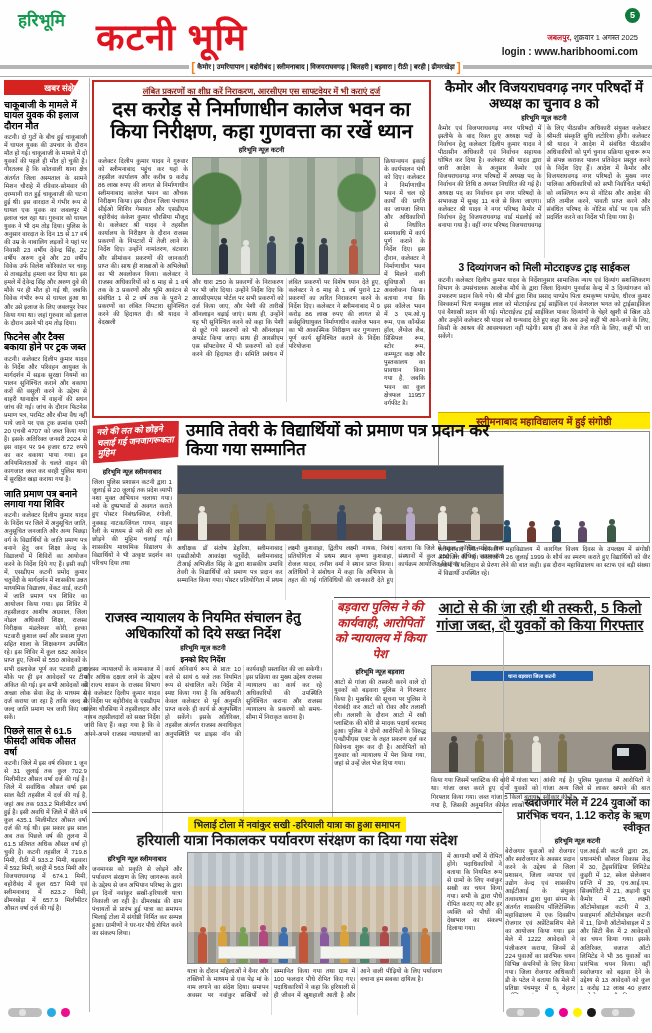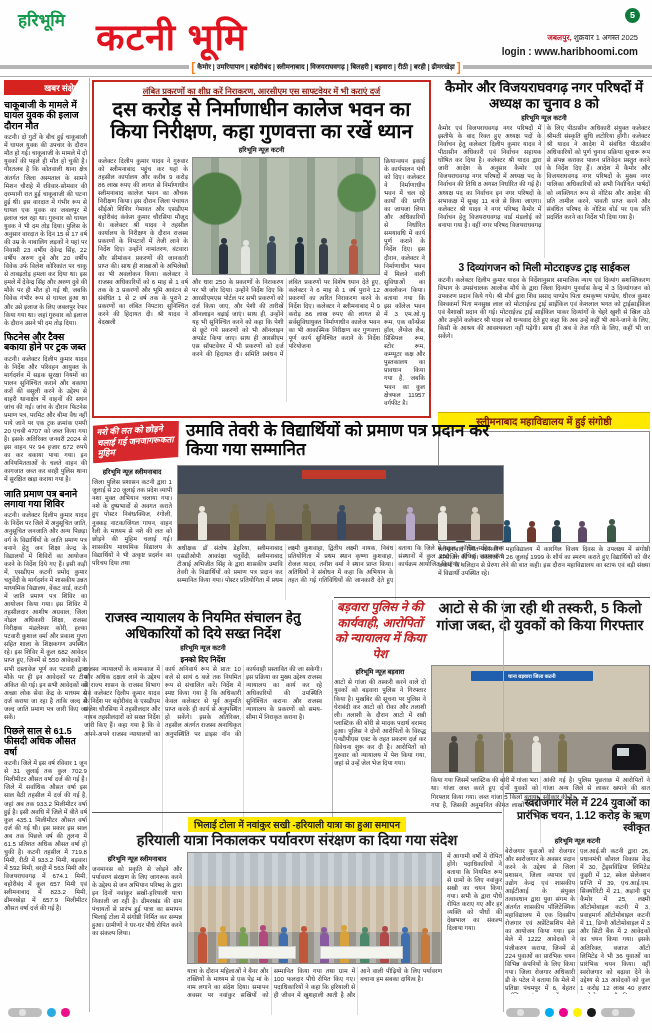--- a/index.html
+++ b/index.html
@@ -205,21 +205,21 @@
     <div class="byline">हरिभूमि न्यूज़ कटनी</div>
     <div class="subhead" style="text-align:center;">इनको दिए निर्देश</div>
     <div class="art-body cols3" style="height:168px;">राजस्व न्यायालयों के कामकाज में और अधिक दक्षता लाने के उद्देश्य से राज्य शासन के राजस्व विभाग एवं कलेक्टर दिलीप कुमार यादव के निर्देश पर बहोरीबंद के एसडीएम संजेश चौरसिया ने तहसीलदार और नायब तहसीलदारों को सख्त निर्देश जारी किए हैं। कहा गया है कि वे अपने-अपने राजस्व न्यायालयों का कार्य अनिवार्य रूप से प्रातः 10 बजे से सायं 6 बजे तक नियमित रूप से संचालित करें। निर्देश में स्पष्ट किया गया है कि अधिकारी केवल कलेक्टर से पूर्व अनुमति प्राप्त करके ही कार्य से अनुपस्थित हो सकेंगे। इसके अतिरिक्त, तहसील अंतर्गत राजस्व अनाधिकृत अनुपस्थिति पर डाइस नॉन की कार्यवाही प्रस्तावित की जा सकेगी। इस प्रक्रिया का मुख्य उद्देश्य राजस्व न्यायालय का कार्य कर रहे अधिकारियों की उपस्थिति सुनिश्चित कराना और राजस्व न्यायालय के प्रकरणों को समय-सीमा में निराकृत कराना है।</div>
   </div>
   <div class="vr" style="left:332px;top:600px;height:243px;"></div>
   <div class="hrdark" style="left:334px;top:597px;width:316px;"></div>
 
   <div class="autoart">
     <div style="display:flex;gap:4px;align-items:flex-start;">
       <div class="flag-outline">बड़वारा पुलिस ने की कार्यवाही, आरोपितों को न्यायालय में किया पेश</div>
-      <div class="h-auto" style="flex:1;">आटो से की जा रही थी तस्करी, 5 किलो गांजा जब्त, दो युवकों को किया गिरफ्तार</div>
+      <div class="h-auto" style="flex:1;text-decoration:underline;">आटो से की जा रही थी तस्करी, 5 किलो गांजा जब्त, दो युवकों को किया गिरफ्तार</div>
     </div>
     <div style="display:flex;gap:5px;margin-top:3px;">
       <div style="width:92px;flex:none;">
         <div class="byline">हरिभूमि न्यूज़ बड़वारा</div>
         <div class="art-body" style="height:178px;">आटो से गांजा की तस्करी करने वाले दो युवकों को बड़वारा पुलिस ने गिरफ्तार किया है। मुखबिर की सूचना पर पुलिस ने घेराबंदी कर आटो को रोका और तलाशी ली। तलाशी के दौरान आटो में रखी प्लास्टिक की बोरी से मादक पदार्थ बरामद हुआ। पुलिस ने दोनों आरोपितों के विरुद्ध एनडीपीएस एक्ट के तहत प्रकरण दर्ज कर विवेचना शुरू कर दी है। आरोपितों को गुरुवार को न्यायालय में पेश किया गया, जहां से उन्हें जेल भेज दिया गया।</div>
       </div>
       <div style="flex:1;">
         <div class="photo thana" style="width:100%;height:108px;">
           <div class="banner-blue">थाना बड़वारा जिला कटनी</div>
           <span class="pp" style="left:8%;background:#4a4640;height:30px;"></span>

